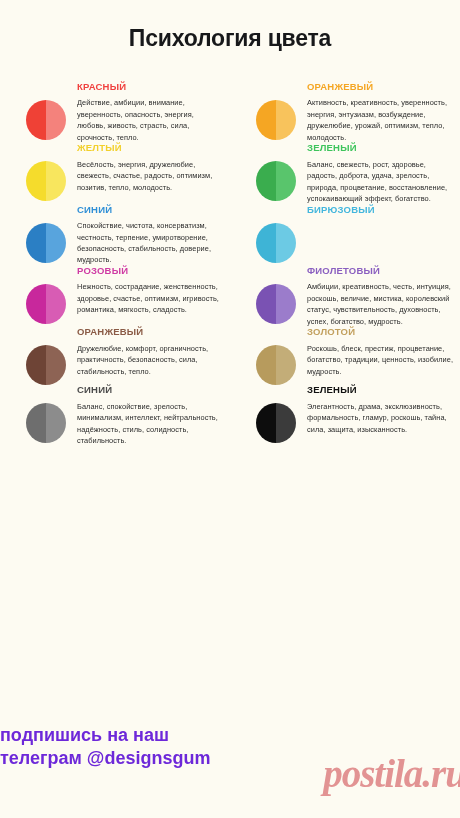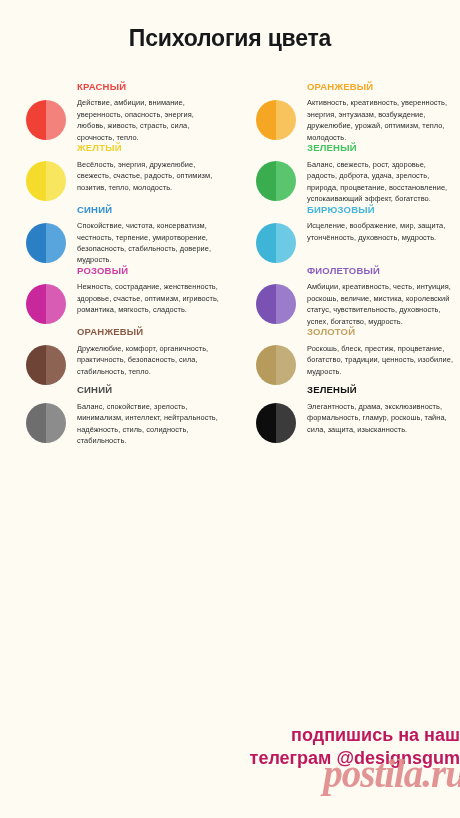--- a/index.html
+++ b/index.html
@@ -87,24 +87,24 @@
     letter-spacing: 0.05px;
   }
   .footer {
     position: absolute;
     left: 0;
     bottom: 0;
     width: 460px;
     height: 108px;
   }
   .footer-text {
-    text-align: right;
+    text-align: left;
     font-size: 18px;
     font-weight: bold;
-    color: #be185d;
+    color: #6d28d9;
     line-height: 1.3;
     padding-top: 14px;
     margin: 0;
   }
   .footer-text span { display: block; }
   .watermark {
     position: absolute;
     right: -6px;
     bottom: 22px;
     font-family: "Liberation Serif", serif;
@@ -184,21 +184,20 @@
           <p class="c-desc">Спокойствие, чистота, консерватизм, честность, терпение, умиротворение, безопасность, стабильность, доверие, мудрость.</p>
         </div>
       </div>
       <div class="cell">
         <div class="swatch">
           <div class="half-l" style="background:#3eb4d6"></div>
           <div class="half-r" style="background:#6ccae4"></div>
         </div>
         <div class="text-block">
           <p class="c-name" style="color:#43b6dd">БИРЮЗОВЫЙ</p>
-          <p class="c-desc">Исцеление, воображение, мир, защита, утончённость, духовность, мудрость.</p>
         </div>
       </div>
     </div>
 
     <div class="row">
       <div class="cell">
         <div class="swatch">
           <div class="half-l" style="background:#c8289c"></div>
           <div class="half-r" style="background:#d85cb4"></div>
         </div>

